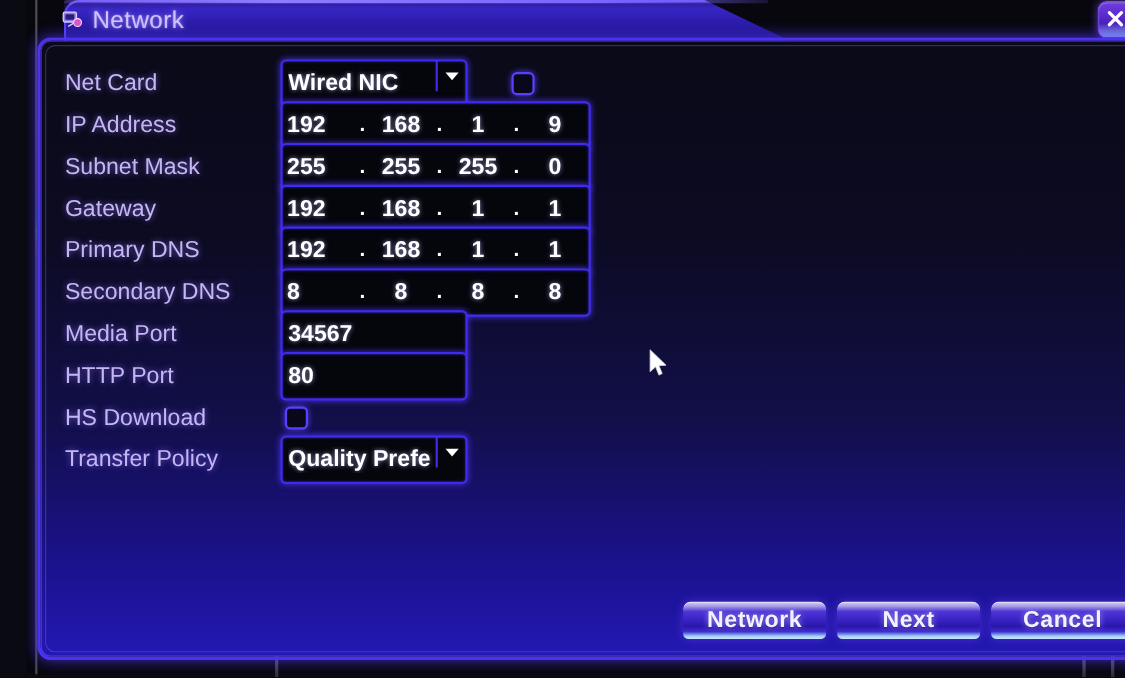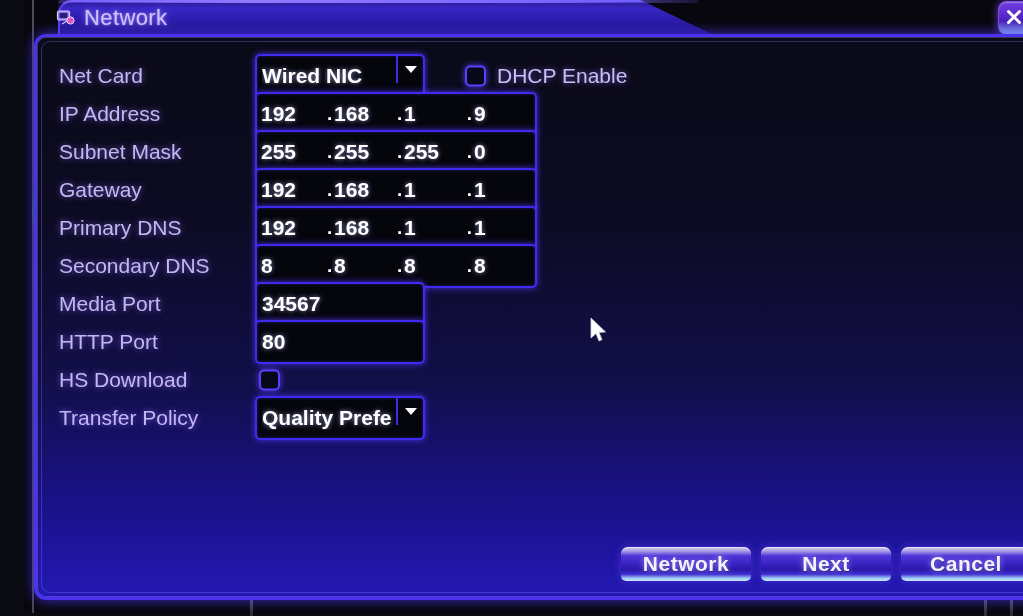--- a/index.html
+++ b/index.html
@@ -138,21 +138,21 @@
     border: 2px solid #3f2bf0;
     border-radius: 5px;
     box-shadow: 0 0 6px rgba(80,55,250,.85), inset 0 0 3px rgba(90,70,255,.4);
     box-sizing: border-box;
   }
 
   
   .ip-field { width: 282px; display: flex; align-items: center; }
   .ip-seg {
     flex: 1 1 0;
-    text-align: left;
+    text-align: center;
     font-size: 21px;
     font-weight: bold;
     color: #ffffff;
     text-shadow: 0 0 5px rgba(190,190,255,.7);
     line-height: 26px;
   }
   .ip-seg.first { text-align: left; padding-left: 4px; flex: 1.05 1 0; }
   .ip-dot {
     width: 9px;
     text-align: center;
@@ -310,21 +310,20 @@
 
         <div class="row">
           <div class="label">Net Card</div>
           <div class="ctl combo" style="width:170px;">
             <div class="val">Wired NIC</div>
             <div class="arrow-box">
               <span class="caret"></span>
             </div>
           </div>
           <div class="cbox" style="left:406px;"></div>
-          <div class="cbox-label" style="left:438px;">DHCP Enable</div>
         </div>
 
         <div class="row">
           <div class="label">IP Address</div>
           <div class="ctl ip-field">
             <span class="ip-seg first">192</span>
             <span class="ip-dot">.</span>
             <span class="ip-seg">168</span>
             <span class="ip-dot">.</span>
             <span class="ip-seg">1</span>

